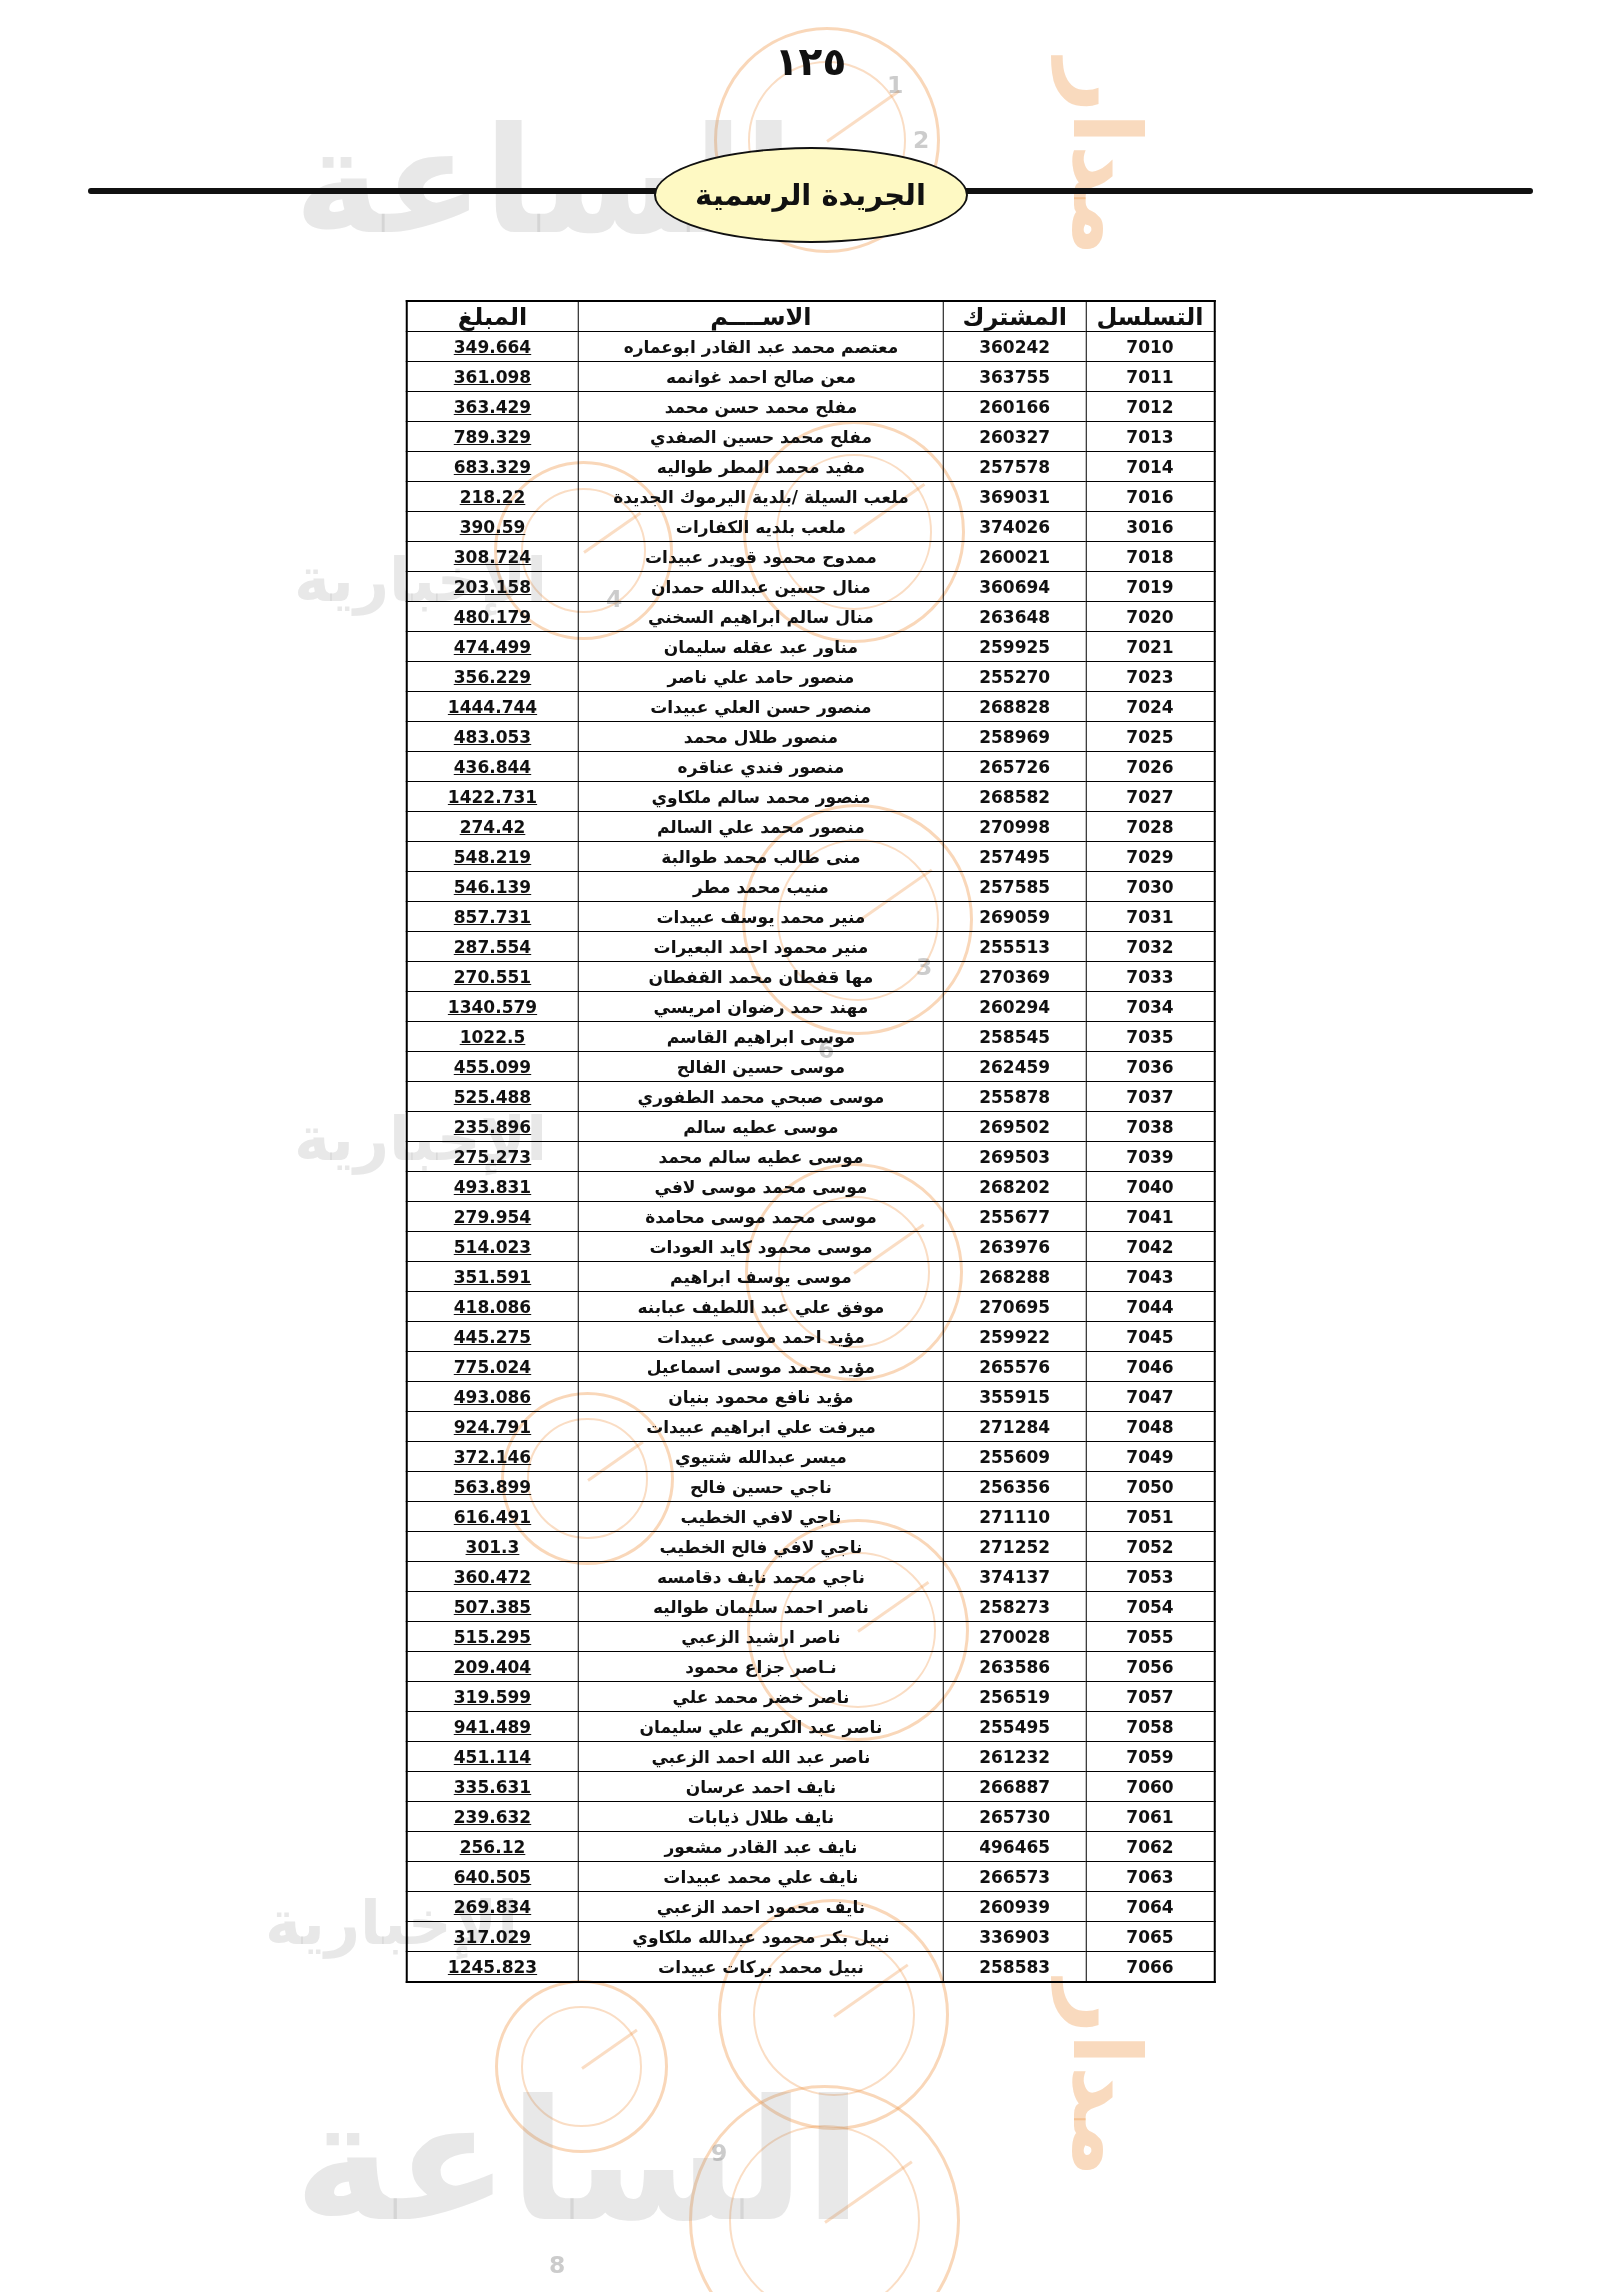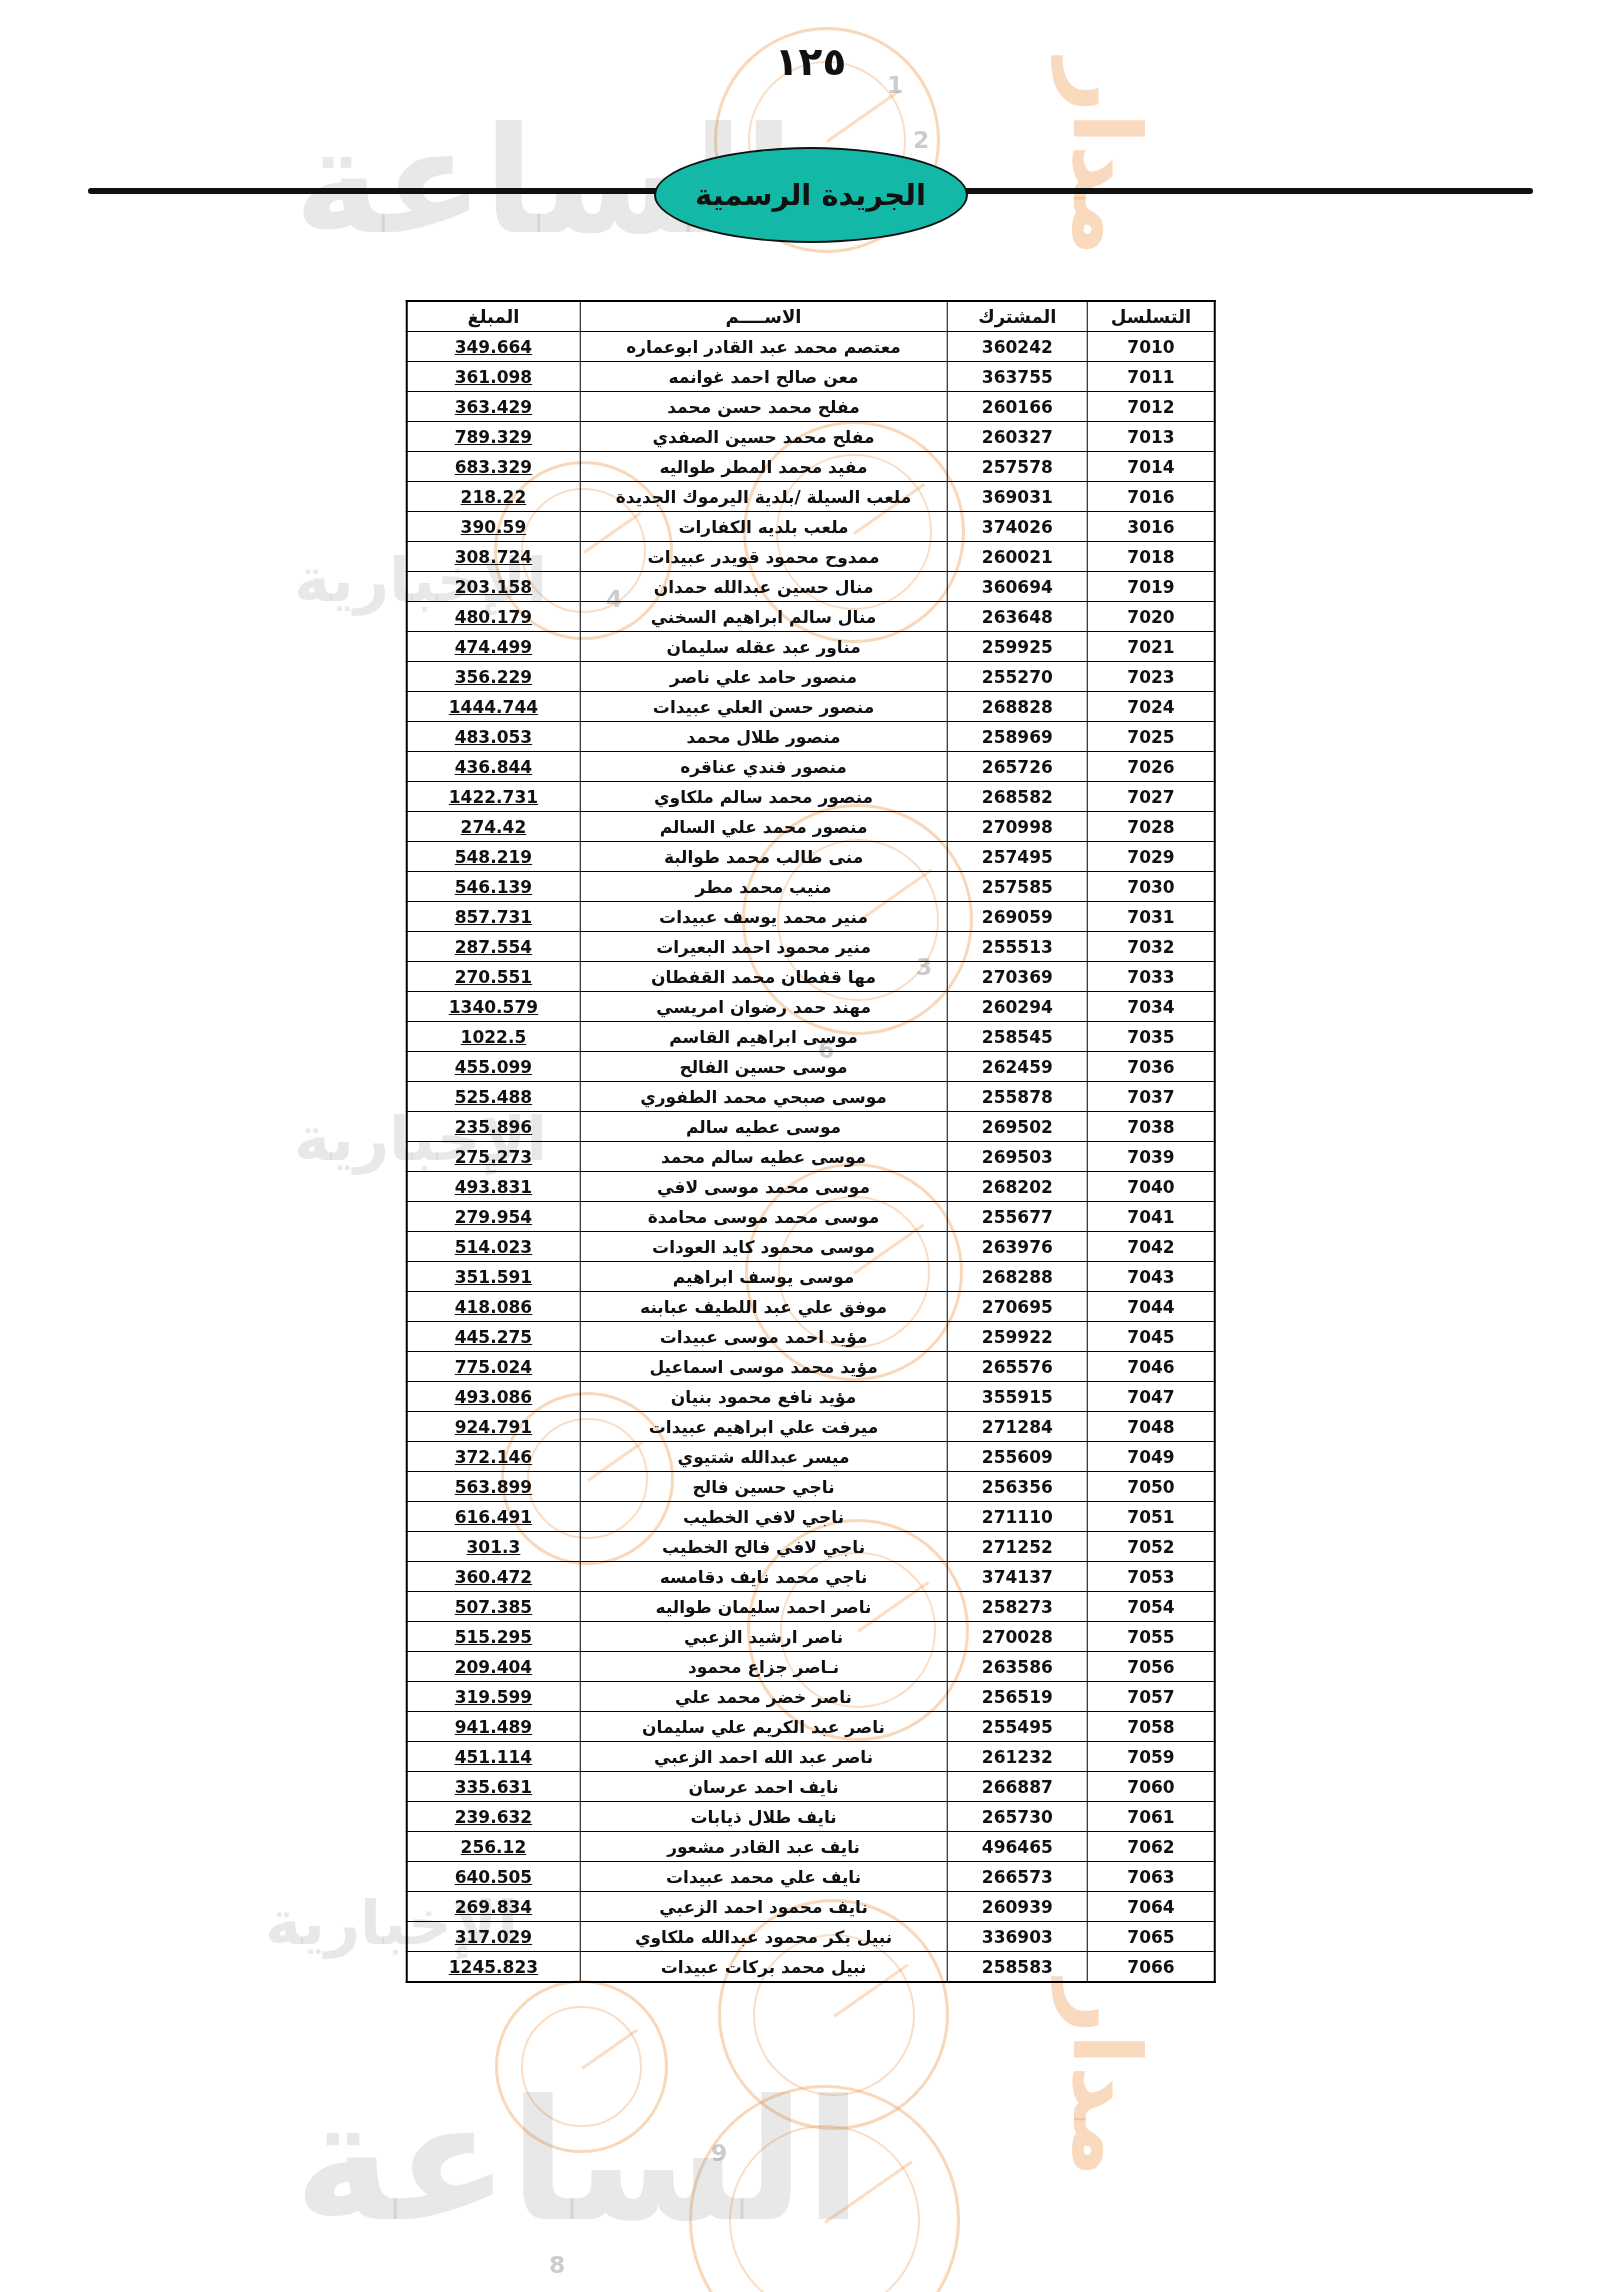--- a/index.html
+++ b/index.html
@@ -36,42 +36,42 @@
     position:absolute; top:39px; left:0; right:0; z-index:1;
     text-align:center; font-size:39px; font-weight:bold;
   }
   .banner { position:absolute; top:147px; left:0; width:100%; height:127px; z-index:1; }
   .banner-rule {
     position:absolute; top:41px; left:88px; right:88px; height:5.9px;
     background:#111; border-radius:2.9px;
   }
   .banner-oval {
     position:absolute; top:0; left:50%; transform:translateX(-50%);
-    width:310px; height:92px; background:#14b8a6;
+    width:310px; height:92px; background:#fef9c3;
     border:2.9px solid #111; border-radius:50%;
     display:flex; align-items:center; justify-content:center;text-align:right;
   }
   .banner-title { font-size:29px; font-weight:bold; }
   
   .gazette-table {
     position:absolute; top:300px; left:50%; transform:translateX(-50%);
     z-index:1; direction:rtl;
     border-collapse:collapse; border:2px solid #000;
     background:transparent; table-layout:fixed;
   }
   .gazette-table col.c-serial     { width:130px; }
   .gazette-table col.c-subscriber { width:145px; }
   .gazette-table col.c-name       { width:372px; }
   .gazette-table col.c-amount     { width:180px; }
   .gazette-table th, .gazette-table td {
     border:1px solid #000; height:29px; padding:0 5.9px;
     font-weight:bold; font-size:17px; text-align:center;
     overflow:hidden; white-space:nowrap;
   }
-  .gazette-table th { font-size:18px; }
+  .gazette-table th { font-size:24px; }
   .gazette-table td.col-amount { direction:ltr;text-decoration:underline; }
   .gazette-table td.col-serial, .gazette-table td.col-subscriber { direction:ltr; }
 </style>
 </head>
 <body>
 
 <div class="page">
 
   <div class="wm-layer">
     <div class="wm-ring" style="left:714px; top:27.4px;  width:220px; height:220px;"></div>

